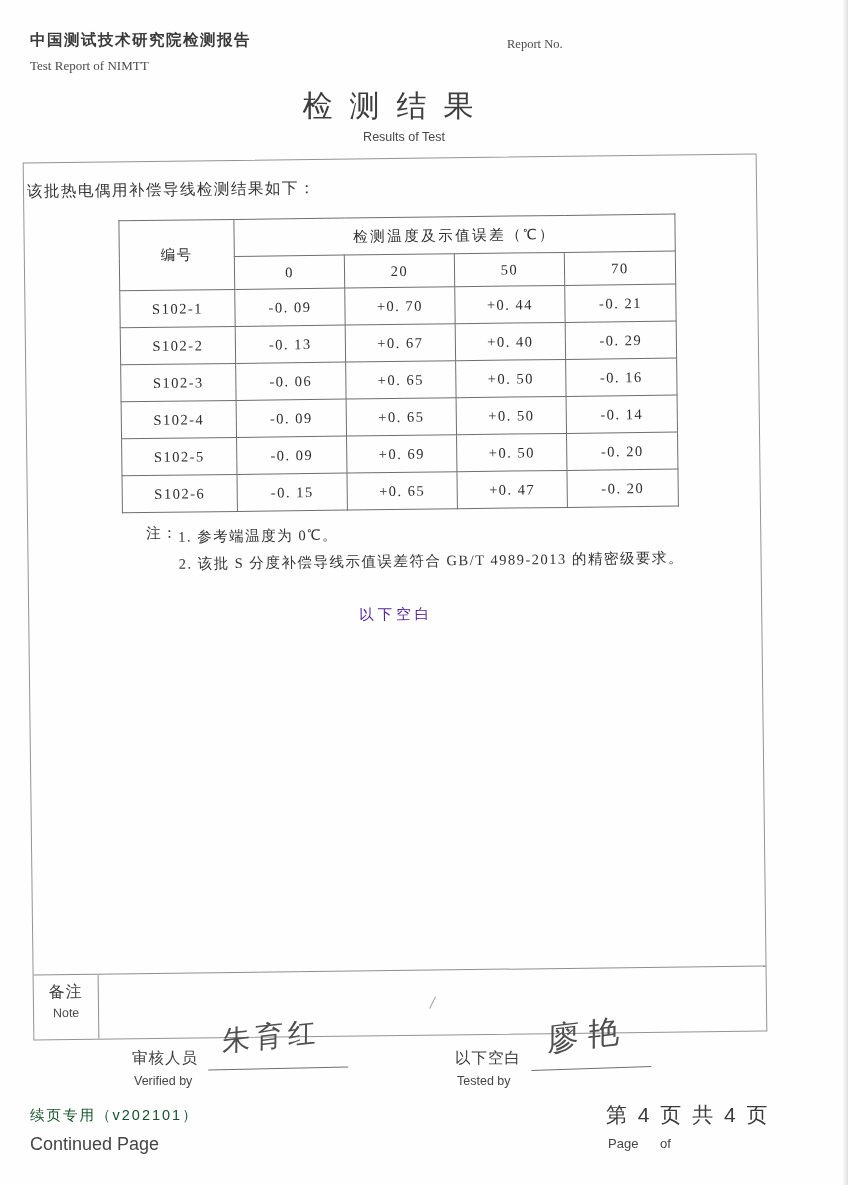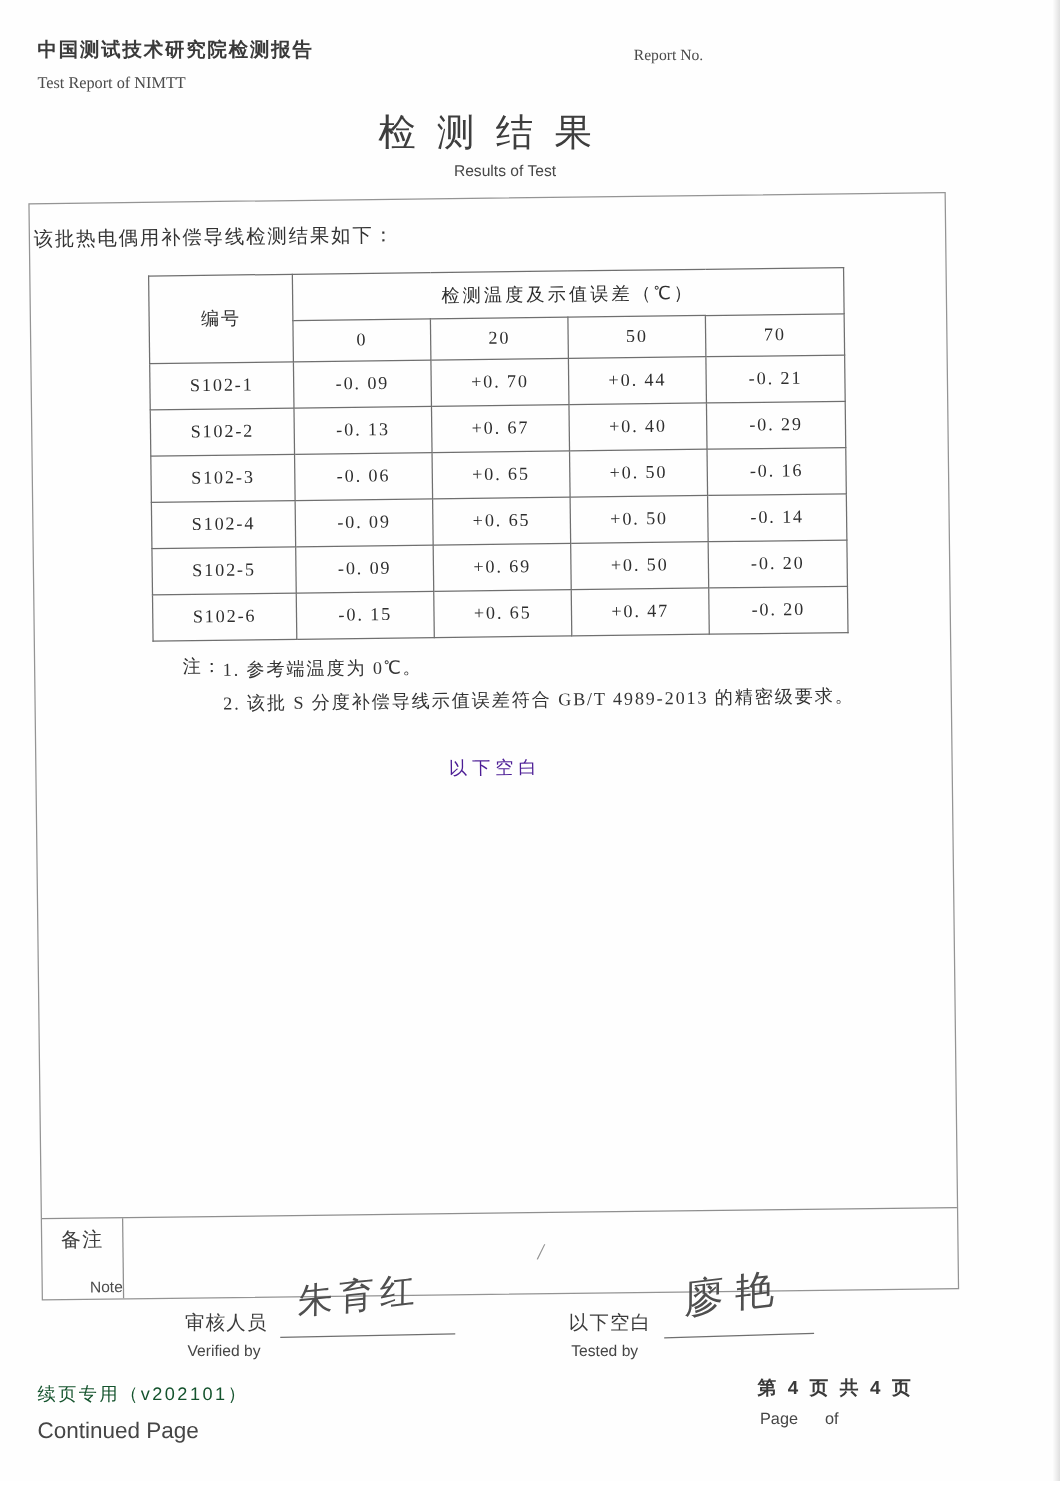--- a/index.html
+++ b/index.html
@@ -61,29 +61,29 @@
   .blank-below{position:absolute;left:330px;top:446px;font-size:14.5px;letter-spacing:4px;color:#4c1d95;text-align:right;}
   
   .remark-row{
     position:absolute;left:0;right:0;bottom:0;height:64px;
     border-top:1px solid #8f8f8f;display:flex;
   }
   .remark-label-cell{
     width:64px;border-right:1px solid #8f8f8f;text-align:center;padding-top:7px;
   }
   .remark-label-cn{font-family:"Liberation Sans",sans-serif;font-size:16px;color:#3d3d3d;letter-spacing:1px;}
-  .remark-label-en{font-family:"Liberation Sans",sans-serif;font-size:12.5px;color:#4c4c4c;margin-top:20px;text-align:right;}
+  .remark-label-en{font-family:"Liberation Sans",sans-serif;font-size:12.5px;color:#4c4c4c;margin-top:3px;}
   .remark-content{
     flex:1;display:flex;align-items:center;justify-content:center;
     font-size:19px;color:#8f8f8f;
   }
   .remark-slash{display:inline-block;transform:rotate(8deg);}
   
   .sig-block{position:absolute;white-space:nowrap;}
-  .sig-verified{left:148px;top:1048px;}
+  .sig-verified{left:132px;top:1048px;}
   .sig-tested{left:455px;top:1048px;}
   .sig-line1{display:flex;align-items:flex-end;}
   .sig-label-cn{font-family:"Liberation Sans",sans-serif;font-size:15.5px;color:#3c3c3c;letter-spacing:1px;}
   .sig-underline{
     position:relative;display:inline-block;height:20px;margin-left:10px;
     border-bottom:1.3px solid #6f6f6f;
   }
   .sig-verified .sig-underline{width:140px;transform:rotate(-1.2deg);}
   .sig-tested .sig-underline{width:120px;transform:rotate(-1.8deg);}
   .sig-name{
@@ -91,21 +91,21 @@
     transform:rotate(-5deg) skewX(-7deg);transform-origin:left bottom;
   }
   .sig-verified .sig-name{left:14px;top:-26px;font-size:28px;letter-spacing:5px;}
   .sig-tested .sig-name{left:16px;top:-31px;font-size:32px;letter-spacing:9px;}
   .sig-label-en{font-family:"Liberation Sans",sans-serif;font-size:12.5px;color:#454545;margin-top:5px;margin-left:2px;}
   
   .footer-left{position:absolute;left:30px;top:1106px;}
   .footer-left-cn{font-family:"Liberation Sans",sans-serif;font-size:14.5px;letter-spacing:2px;color:#14532d;}
   .footer-left-en{font-family:"Liberation Sans",sans-serif;font-size:18px;color:#454545;margin-top:9px;}
   .footer-right{position:absolute;left:606px;top:1101px;}
-  .footer-right-cn{font-size:15px;letter-spacing:2.5px;color:#3a3a3a;font-family:"Liberation Sans",sans-serif;font-weight:bold;}
+  .footer-right-cn{font-size:21px;letter-spacing:2.5px;color:#3a3a3a;font-family:"Liberation Sans",sans-serif;}
   .footer-right-en{font-family:"Liberation Sans",sans-serif;font-size:13px;color:#454545;margin-top:7px;margin-left:2px;white-space:pre;}
 </style>
 </head>
 <body>
 
 <div class="page">
   <div class="scan-edge"></div>
 
   <div class="org-block">
     <div class="org-cn">中国测试技术研究院检测报告</div>

